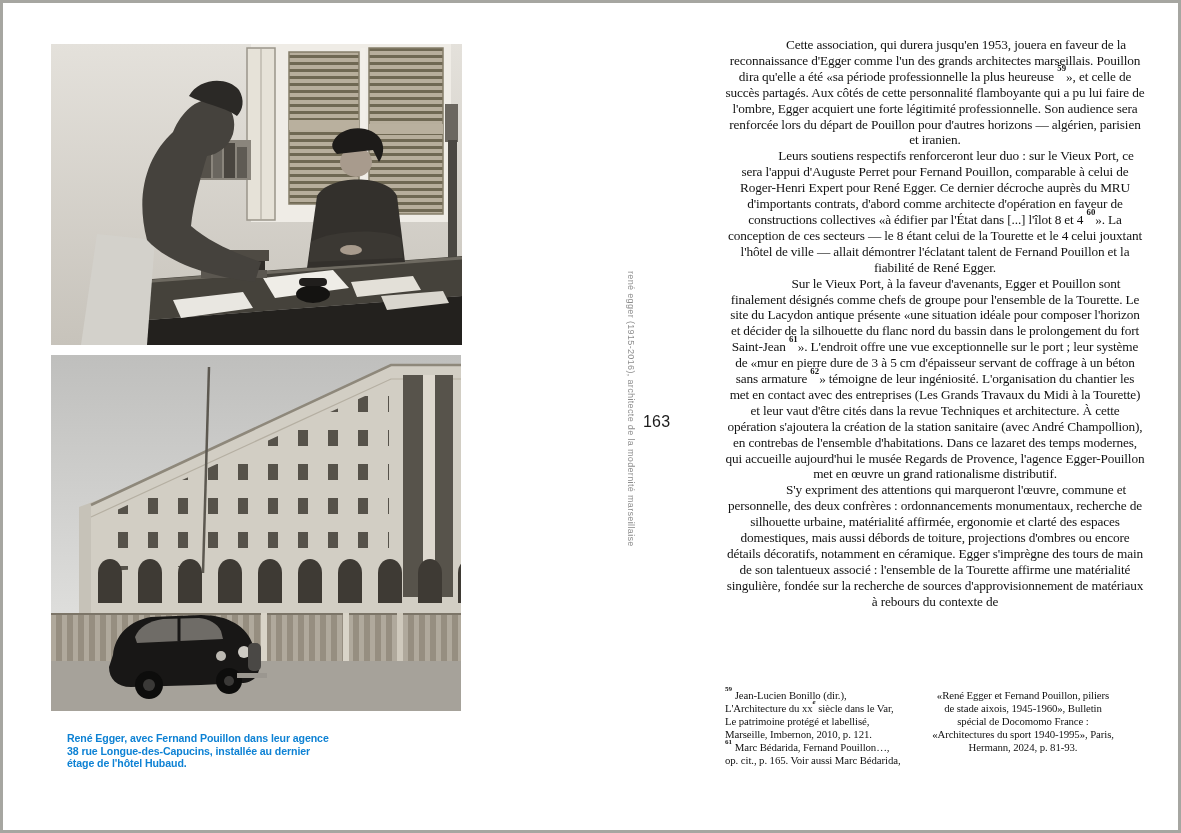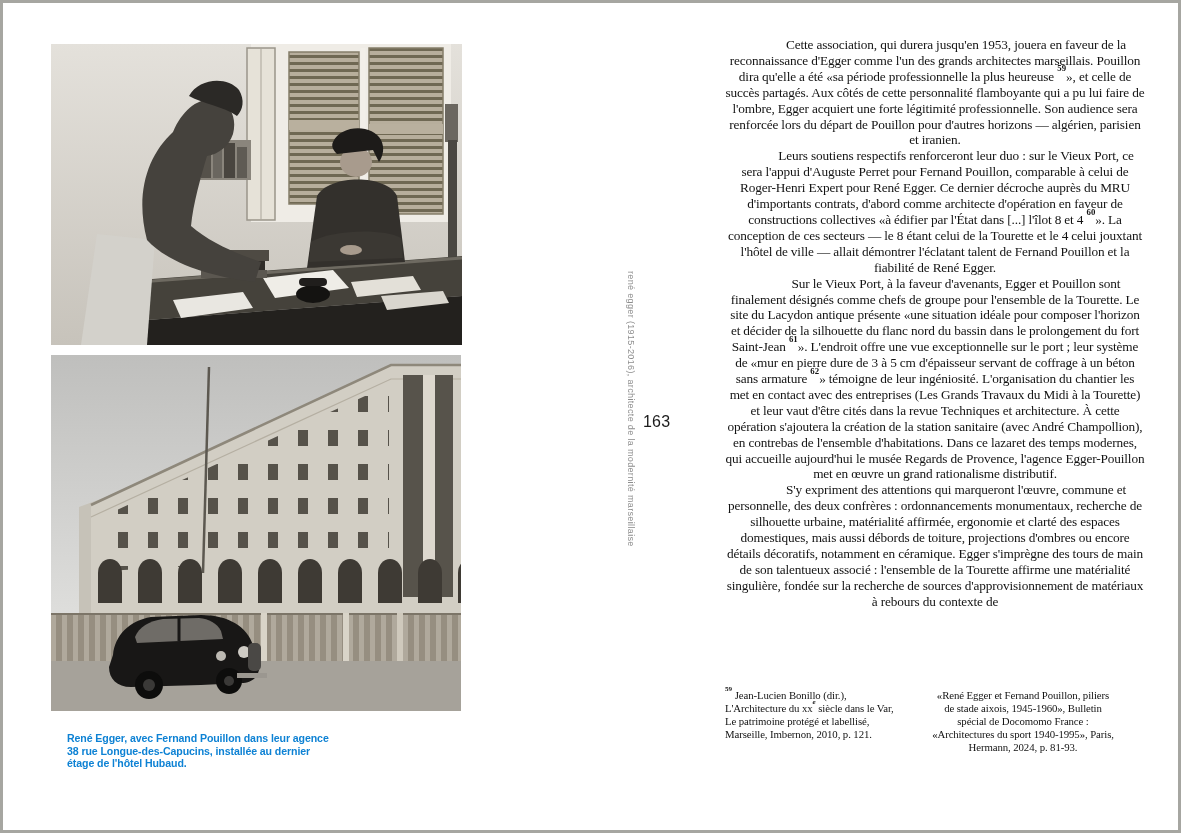--- a/index.html
+++ b/index.html
@@ -225,18 +225,19 @@
 
   <div class="article">
     <p><span>Cette association, qui durera jusqu'en 1953, jouera en faveur de la reconnaissance d'Egger comme l'un des grands architectes marseillais. Pouillon dira qu'elle a été «sa période professionnelle la plus heureuse </span><sup>59</sup><span>», et celle de succès partagés. Aux côtés de cette personnalité flamboyante qui a pu lui faire de l'ombre, Egger acquiert une forte légitimité professionnelle. Son audience sera renforcée lors du départ de Pouillon pour d'autres horizons — algérien, parisien et iranien.</span></p>
     <p><span>Leurs soutiens respectifs renforceront leur duo : sur le Vieux Port, ce sera l'appui d'Auguste Perret pour Fernand Pouillon, comparable à celui de Roger-Henri Expert pour René Egger. Ce dernier décroche auprès du MRU d'importants contrats, d'abord comme architecte d'opération en faveur de constructions collectives «à édifier par l'État dans [...] l'îlot 8 et 4 </span><sup>60</sup><span>». La conception de ces secteurs — le 8 étant celui de la Tourette et le 4 celui jouxtant l'hôtel de ville — allait démontrer l'éclatant talent de Fernand Pouillon et la fiabilité de René Egger.</span></p>
     <p><span>Sur le Vieux Port, à la faveur d'avenants, Egger et Pouillon sont finalement désignés comme chefs de groupe pour l'ensemble de la Tourette. Le site du Lacydon antique présente «une situation idéale pour composer l'horizon et décider de la silhouette du flanc nord du bassin dans le prolongement du fort Saint-Jean </span><sup>61</sup><span>». L'endroit offre une vue exceptionnelle sur le port ; leur système de «mur en pierre dure de 3 à 5 cm d'épaisseur servant de coffrage à un béton sans armature </span><sup>62</sup><span>» témoigne de leur ingéniosité. L'organisation du chantier les met en contact avec des entreprises (Les Grands Travaux du Midi à la Tourette) et leur vaut d'être cités dans la revue </span><span class="it">Techniques et architecture</span><span>. À cette opération s'ajoutera la création de la station sanitaire (avec André Champollion), en contrebas de l'ensemble d'habitations. Dans ce lazaret des temps modernes, qui accueille aujourd'hui le musée Regards de Provence, l'agence Egger-Pouillon met en œuvre un grand rationalisme distributif.</span></p>
     <p><span>S'y expriment des attentions qui marqueront l'œuvre, commune et personnelle, des deux confrères : ordonnancements monumentaux, recherche de silhouette urbaine, matérialité affirmée, ergonomie et clarté des espaces domestiques, mais aussi débords de toiture, projections d'ombres ou encore détails décoratifs, notamment en céramique. Egger s'imprègne des tours de main de son talentueux associé : l'ensemble de la Tourette affirme une matérialité singulière, fondée sur la recherche de sources d'approvisionnement de matériaux à rebours du contexte de</span></p>
   </div>
 
   <div class="fncol fncol-1">
     <div class="fn"><sup>59</sup><span> Jean-Lucien Bonillo (dir.), </span><span class="it">L'Architecture du xx</span><sup class="it">e</sup><span class="it"> siècle dans le Var, Le patrimoine protégé et labellisé</span><span>, Marseille, Imbernon, 2010, p. 121.</span></div>
+    <div class="fn"><sup>61</sup><span> Marc Bédarida, </span><span class="it">Fernand Pouillon…</span><span>, </span><span class="it">op. cit.</span><span>, p. 165. Voir aussi Marc Bédarida,</span></div>
   </div>
   <div class="fncol fncol-2">
     <div class="fn"><span>«René Egger et Fernand Pouillon, piliers de stade aixois, 1945-1960», </span><span class="it">Bulletin spécial de Docomomo France</span><span> : «Architectures du sport 1940-1995», Paris, Hermann, 2024, p. 81-93.</span></div>
   </div>
 
 </div>
 
 </body></html>

